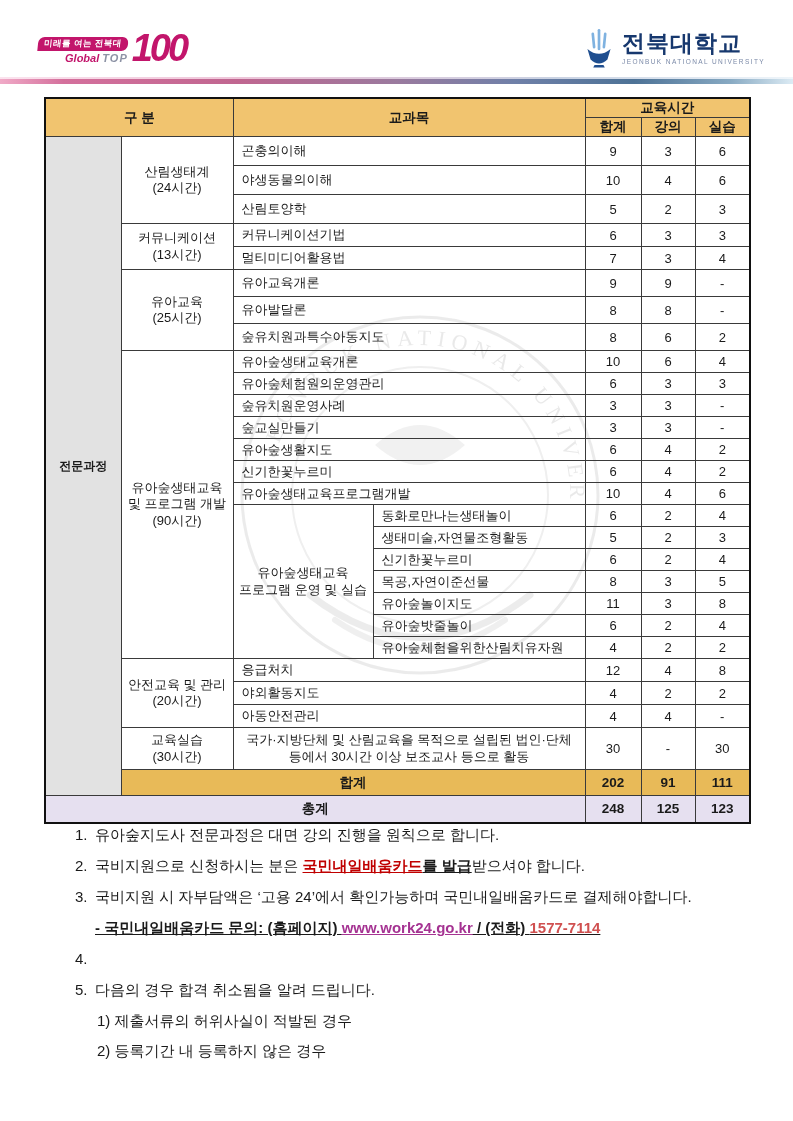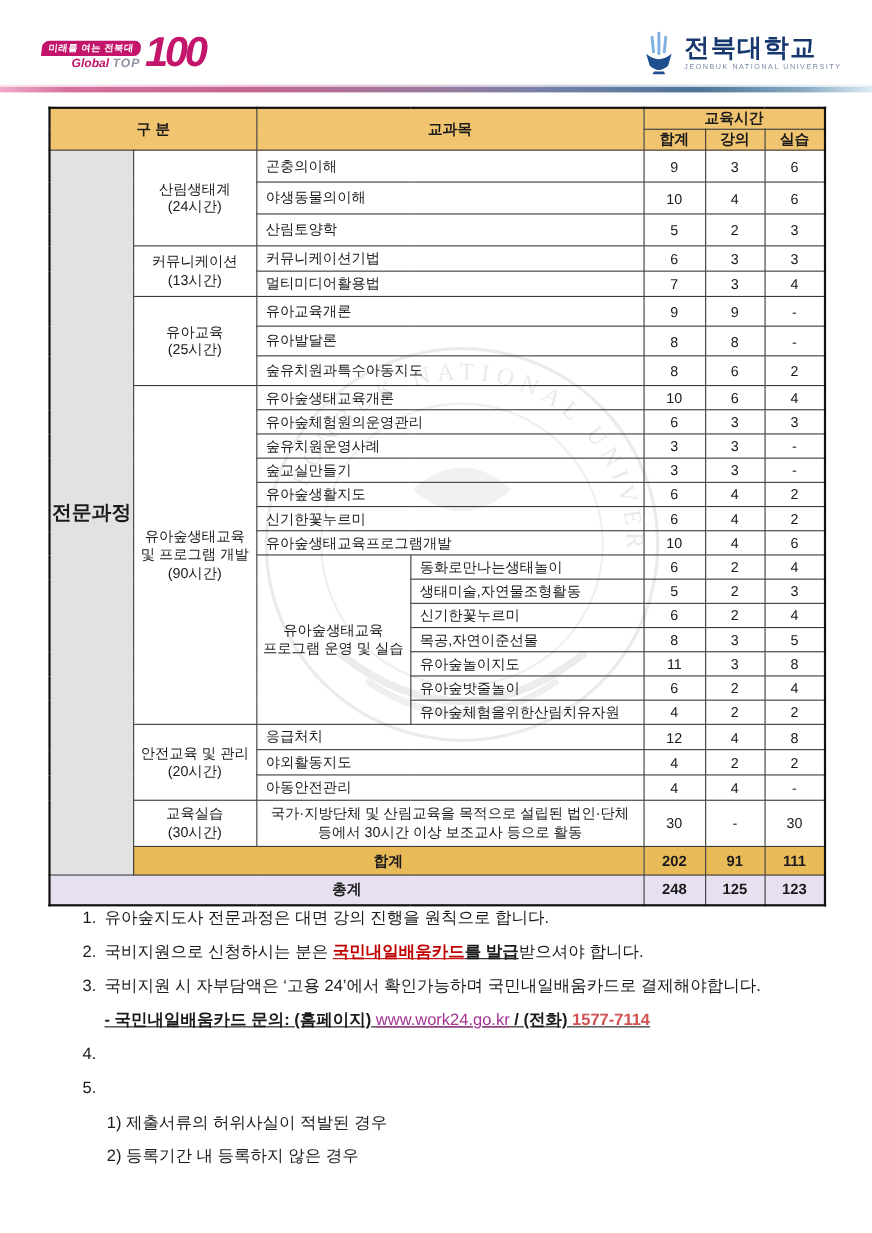--- a/index.html
+++ b/index.html
@@ -25,42 +25,42 @@
 
   
   .watermark { position:absolute; left:225px; top:295px; opacity:0.55; pointer-events:none; }
 
   
   .table-wrap { position:absolute; top:97px; left:44px; width:639px; }
   table { width:705px; border-collapse:collapse; table-layout:fixed; border:2px solid #111; }
   th, td { border:1px solid #3a3a3a; font-size:13px; vertical-align:middle; }
   thead tr { height:19px; }
   thead th { background:#f1c46f; font-weight:bold; font-size:13.5px; text-align:center; }
-  td.spine { background:#e2e2e2; font-weight:bold; text-align:center; font-size:18px; }
+  td.spine { background:#e2e2e2; font-weight:bold; text-align:center; font-size:12px; }
   td.cat { text-align:center; line-height:1.25; padding:1px 2px; word-break:keep-all; }
   td.subj { text-align:left; padding:1px 3px 1px 8px; word-break:keep-all; }
   td.num { text-align:center; }
   tr.g0 { height:29px; } tr.g1 { height:23px; } tr.g2 { height:27px; }
   tr.g3 { height:22px; } tr.g4 { height:23px; } tr.g5 { height:42px; }
   tr.g5 .subj { text-align:center; padding:2px 4px; line-height:1.3;margin-left:19px; }
   tr.sum { height:26px; } tr.grand { height:27px; }
   tr.sum td { background:#e8ba58; font-weight:bold; text-align:center; font-size:13.5px; }
   tr.grand td { background:#e6e0f0; font-weight:bold; text-align:center; font-size:13.5px; }
 
   
   .notice { position:absolute; top:826px; left:30px; width:740px; font-size:15px; line-height:17px; }
   .notice-title { font-size:16px; font-weight:bold; margin-bottom:12px; }
   .notice-title .circ { font-weight:normal; margin-right:6px; }
   .n-item { display:flex; margin-left:45px; margin-bottom:14px; }
   .n-item .mk { width:20px; flex:none; }
   .n-sub { margin-left:65px; margin-bottom:14px; font-weight:bold; text-decoration:underline; }
   .n-sub2 { margin-left:67px; margin-bottom:13px; }
   .red-card { color:#c00000; font-weight:bold; text-decoration:underline; }
   .bold-u { font-weight:bold; text-decoration:underline; }
-  .url { color:#a53392; font-weight:normal; text-decoration:underline; cursor:pointer; }
+  .url { color:#a53392; font-weight:bold; text-decoration:underline; cursor:pointer; }
   .tel { color:#d05050; font-weight:bold; }
 </style>
 </head>
 <body>
 
 <div class="page">
 
   <div class="hdr">
     <div class="logo-left">
       <div class="logo-left-txt">
@@ -344,18 +344,19 @@
       <span>국비지원 시 자부담액은 ‘고용 24’에서 확인가능하며 국민내일배움카드로 결제해야합니다.</span>
     </div>
     <div class="n-sub">
       <span>- 국민내일배움카드 문의: (홈페이지) </span><span class="url">www.work24.go.kr</span><span> / (전화) </span><span class="tel">1577-7114</span>
     </div>
     <div class="n-item">
       <span class="mk">4.</span>
     </div>
     <div class="n-item">
       <span class="mk">5.</span>
+      <span>다음의 경우 합격 취소됨을 알려 드립니다.</span>
     </div>
     <div class="n-sub2">1) 제출서류의 허위사실이 적발된 경우</div>
     <div class="n-sub2">2) 등록기간 내 등록하지 않은 경우</div>
   </div>
 
 </div>
 
 </body></html>

